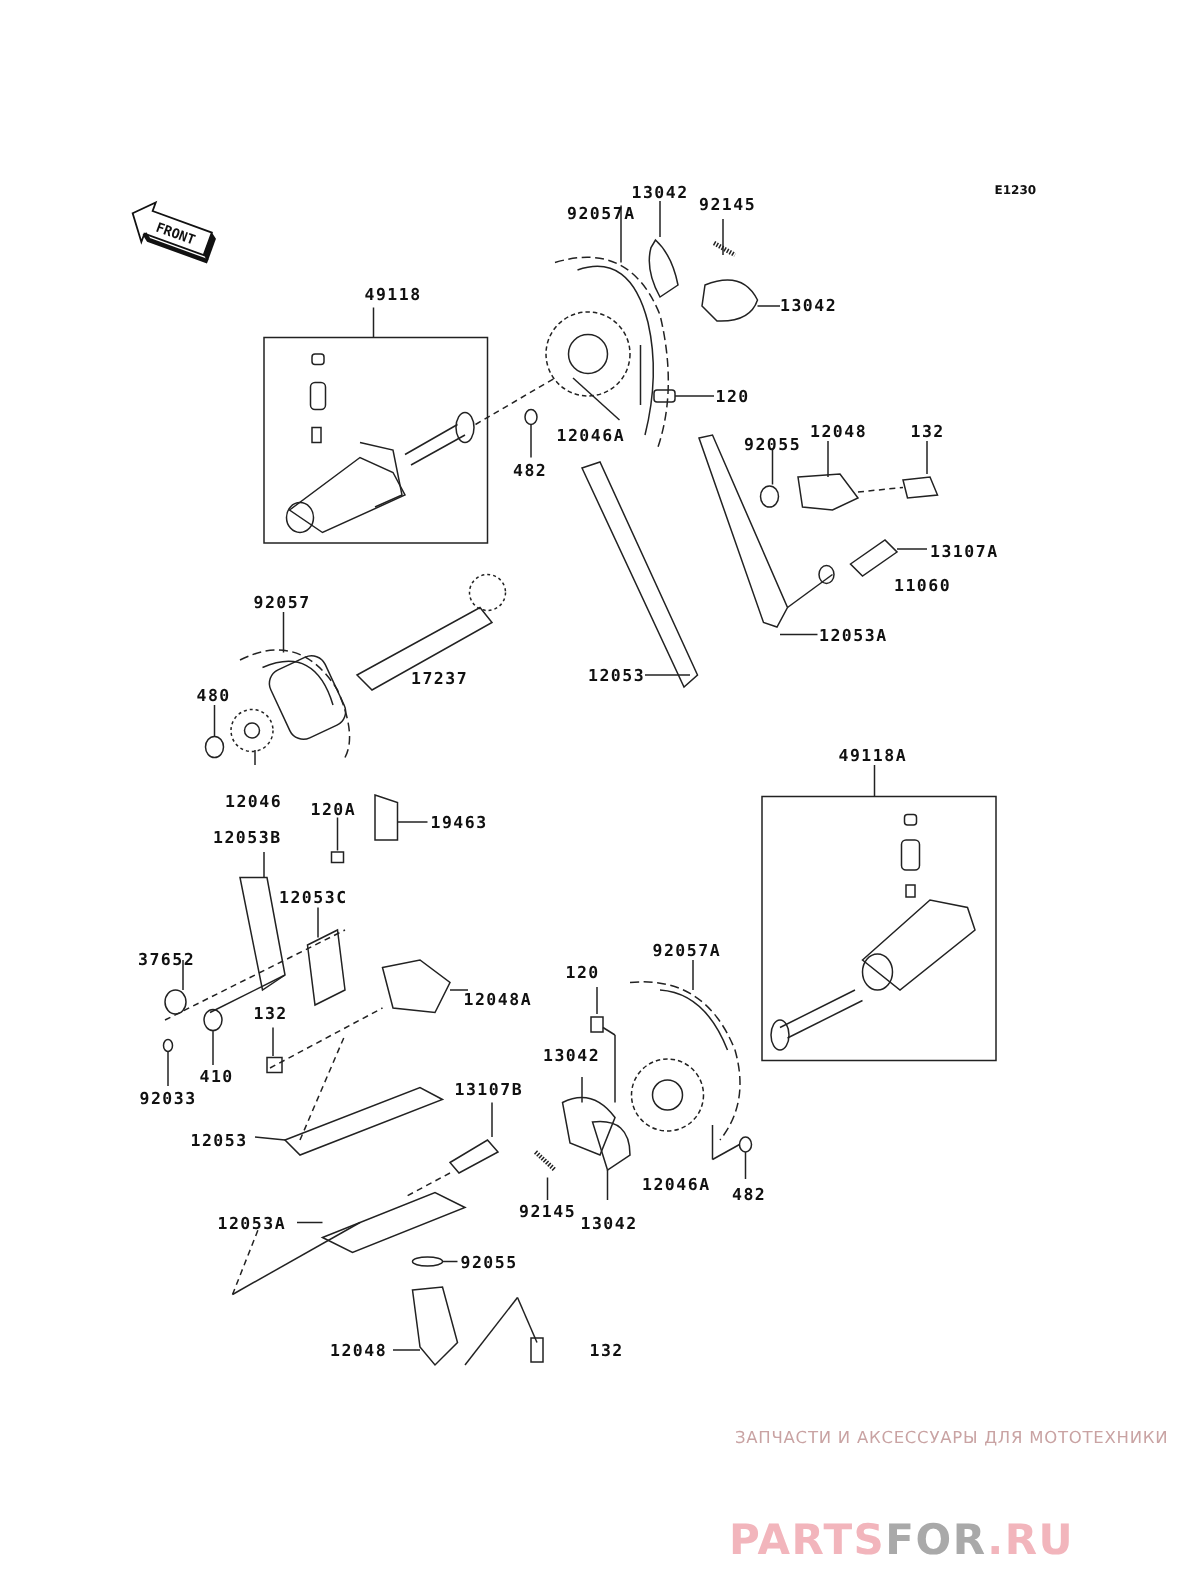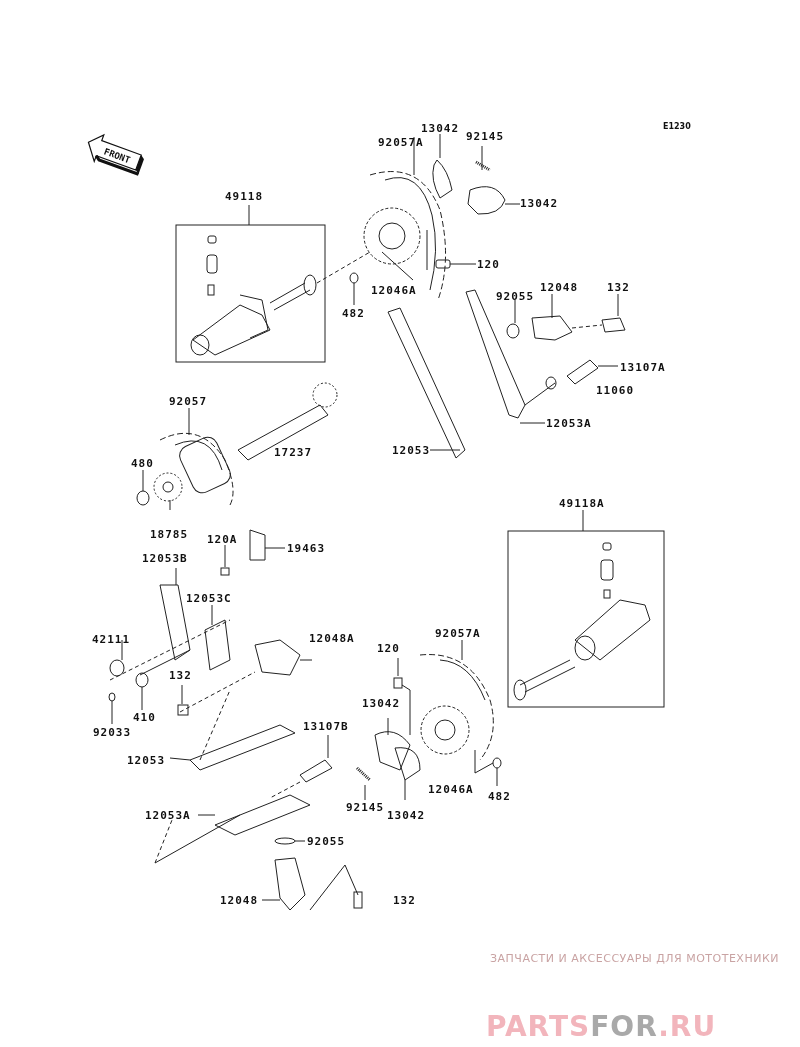--- a/index.html
+++ b/index.html
@@ -175,45 +175,45 @@
   <g transform="rotate(20 31 22)">
     <path d="M2 20 L14 8 L14 14 L56 14 L56 30 L14 30 L14 36 Z" fill="#fff" stroke="#111" stroke-width="1.2"></path>
     <path d="M56 14 L60 17 L60 33 L56 30" fill="#111"></path>
     <path d="M14 30 L18 33 L60 33" fill="none" stroke="#111" stroke-width="3"></path>
     <text x="20" y="26" font-family="DejaVu Sans Mono, monospace" font-size="9" font-weight="bold" fill="#111">FRONT</text>
   </g>
 </svg>
 
 <div class="code">E1230</div>
 
-<div class="lbl" style="left:225px;top:190px">49118</div>
+<div class="lbl" style="left:243px;top:190px">49118</div>
 <div class="lbl" style="left:342px;top:307px">482</div>
 <div class="lbl" style="left:378px;top:136px">92057A</div>
 <div class="lbl" style="left:421px;top:122px">13042</div>
 <div class="lbl" style="left:466px;top:130px">92145</div>
 <div class="lbl" style="left:520px;top:197px">13042</div>
 <div class="lbl" style="left:477px;top:258px">120</div>
 <div class="lbl" style="left:371px;top:284px">12046A</div>
 <div class="lbl" style="left:496px;top:290px">92055</div>
 <div class="lbl" style="left:540px;top:281px">12048</div>
 <div class="lbl" style="left:607px;top:281px">132</div>
 <div class="lbl" style="left:620px;top:361px">13107A</div>
 <div class="lbl" style="left:596px;top:384px">11060</div>
 <div class="lbl" style="left:546px;top:417px">12053A</div>
 <div class="lbl" style="left:392px;top:444px">12053</div>
 <div class="lbl" style="left:169px;top:395px">92057</div>
 <div class="lbl" style="left:274px;top:446px">17237</div>
 <div class="lbl" style="left:131px;top:457px">480</div>
-<div class="lbl" style="left:150px;top:528px">18785</div>
+<div class="lbl" style="left:150px;top:528px">12046</div>
 <div class="lbl" style="left:207px;top:533px">120A</div>
 <div class="lbl" style="left:287px;top:542px">19463</div>
 <div class="lbl" style="left:142px;top:552px">12053B</div>
 <div class="lbl" style="left:186px;top:592px">12053C</div>
-<div class="lbl" style="left:92px;top:633px">42111</div>
-<div class="lbl" style="left:309px;top:632px">12048A</div>
+<div class="lbl" style="left:92px;top:633px">37652</div>
+<div class="lbl" style="left:309px;top:660px">12048A</div>
 <div class="lbl" style="left:169px;top:669px">132</div>
 <div class="lbl" style="left:133px;top:711px">410</div>
 <div class="lbl" style="left:93px;top:726px">92033</div>
 <div class="lbl" style="left:559px;top:497px">49118A</div>
 <div class="lbl" style="left:377px;top:642px">120</div>
 <div class="lbl" style="left:435px;top:627px">92057A</div>
 <div class="lbl" style="left:362px;top:697px">13042</div>
 <div class="lbl" style="left:303px;top:720px">13107B</div>
 <div class="lbl" style="left:127px;top:754px">12053</div>
 <div class="lbl" style="left:145px;top:809px">12053A</div>

